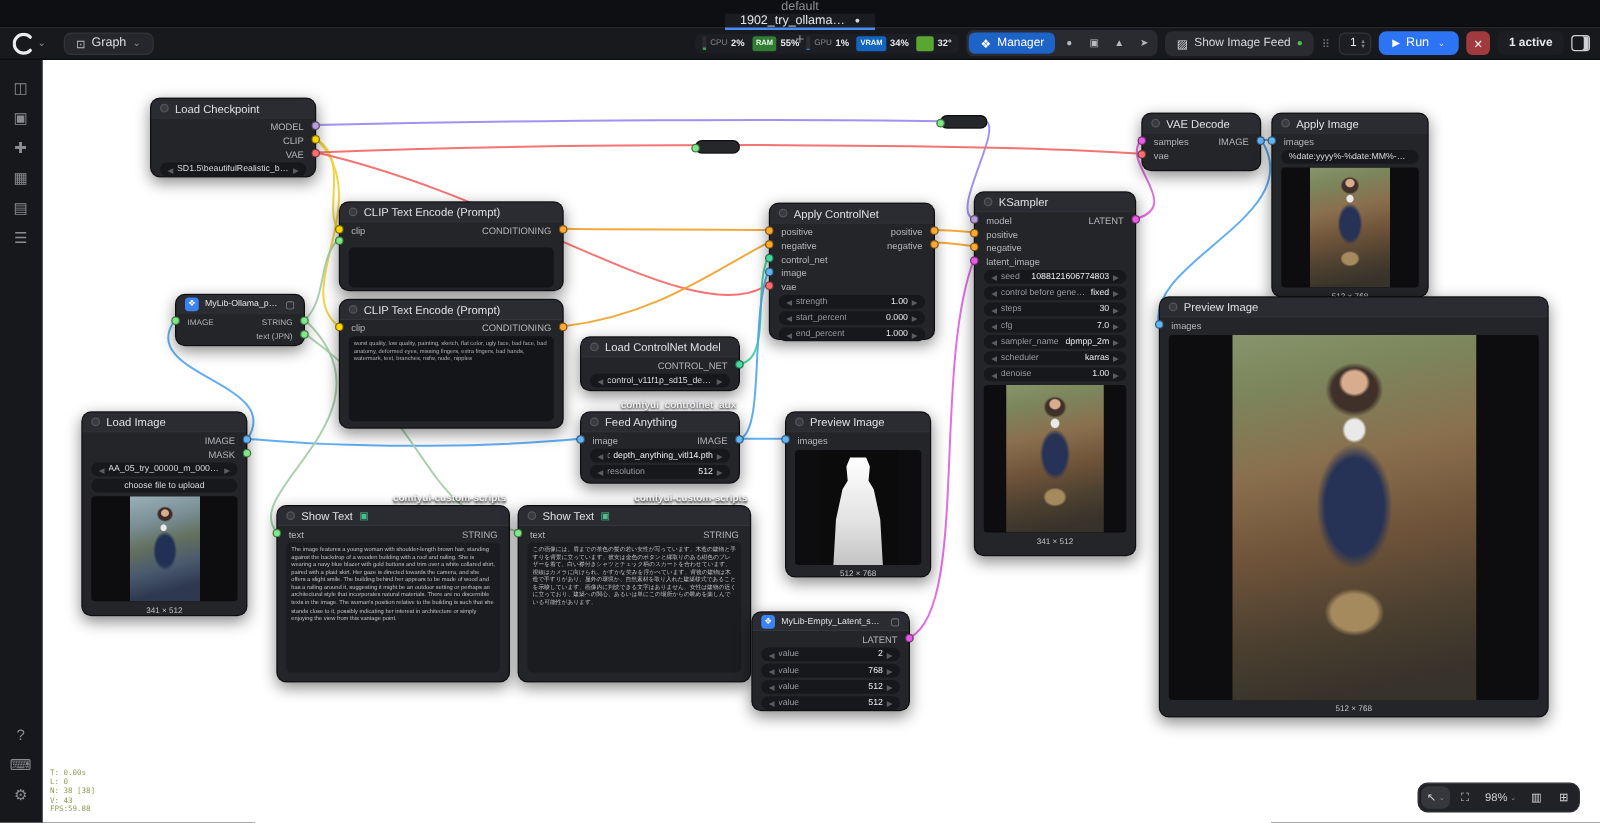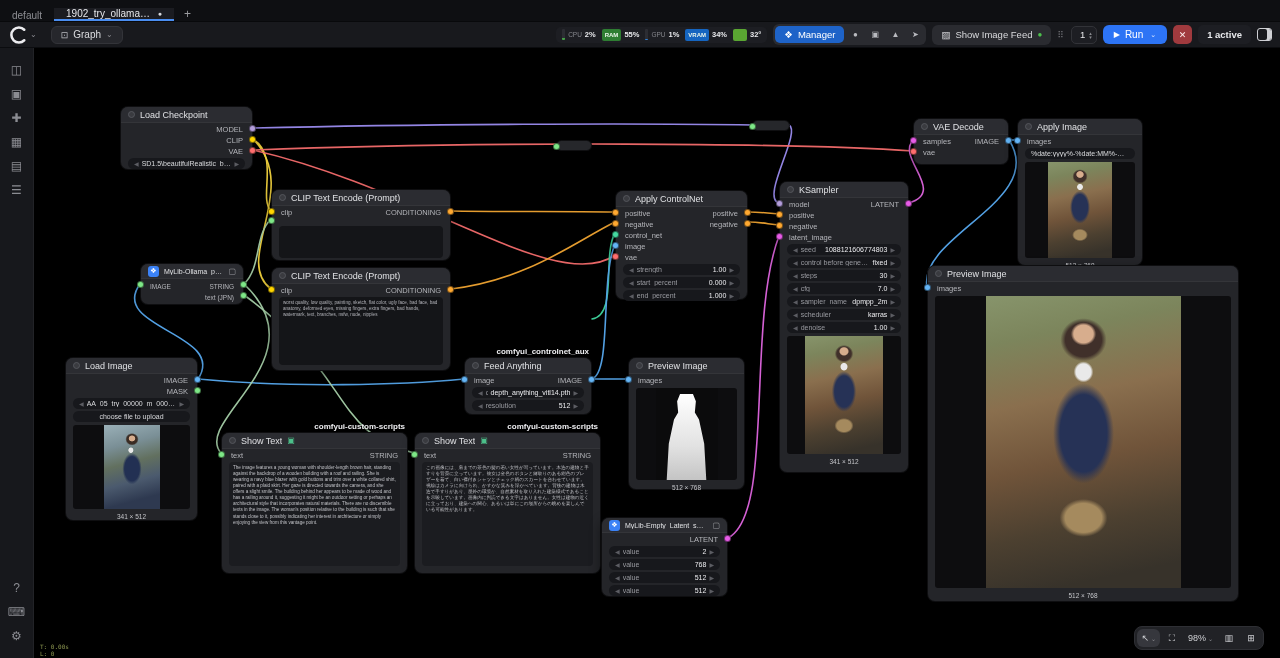--- a/index.html
+++ b/index.html
@@ -1,21 +1,21 @@
 <!DOCTYPE html>
 <html><head>
 <meta charset="utf-8">
 <style>
   * { margin:0; padding:0; box-sizing:border-box; }
   html,body { width:1280px; height:658px; overflow:hidden; background:#131418;
     font-family:"Liberation Sans", sans-serif; -webkit-font-smoothing:antialiased; }
 
   
   .tabbar { position:absolute; left:0; top:0; right:0; height:22px; background:#0e0f12;
-    display:flex; align-items:flex-end; z-index:40; border-bottom:1px solid #08090b; }
+    display:flex; align-items:center; z-index:40; border-bottom:1px solid #08090b;flex-direction:column; }
   .tab { display:flex; align-items:center; gap:6px; padding:0 12px; font-size:10px; color:#8d8e93; cursor:pointer; }
   .tab.active { background:#1b1c21; color:#e6e7ea; border-bottom:2px solid #4a8df0; max-width:120px; }
   .tab.active .tlabel { overflow:hidden; white-space:nowrap; text-overflow:ellipsis; max-width:88px; }
   .tab .dot { color:#d8d9dc; font-size:7px; }
   .newtab { display:flex; align-items:center; padding:0 10px; color:#9a9b9f; font-size:12px; cursor:pointer; }
 
   .toolbar { position:absolute; left:0; top:22px; right:0; height:26px; background:#18191d;
     display:flex; align-items:center; z-index:39; border-bottom:1px solid #0b0c0f; padding:0 8px; }
   .logo { display:flex; align-items:center; gap:2px; margin-left:2px; }
   .logo svg { display:block; }
@@ -61,21 +61,21 @@
 
   
   .sidebar { position:absolute; left:0; top:48px; bottom:0; width:34px; background:#17181c;
     border-right:1px solid #222327; z-index:38; display:flex; flex-direction:column;
     align-items:center; padding:10px 0; }
   .sb-ico { width:24px; height:24px; display:flex; align-items:center; justify-content:center;
     color:#8b8c92; font-size:12px; border-radius:5px; cursor:pointer; }
   .sb-spacer { flex:1; }
 
   
-  .canvas { position:absolute; inset:0; background:#000000;margin-top:28px; }
+  .canvas { position:absolute; inset:0; background:#ffffff; }
   svg.wires { position:absolute; inset:0; z-index:1; pointer-events:none; }
   svg.wires path { fill:none; stroke-width:1.6; stroke-linecap:round; opacity:.95; }
   .w-model{stroke:#9b8cf0}.w-clip{stroke:#f0d13d}.w-vae{stroke:#f36b6b}
   .w-cond{stroke:#f0a431}.w-image{stroke:#57aaf0}.w-latent{stroke:#e066e0}
   .w-cnet{stroke:#3fd79f}.w-string{stroke:#a5cfa8}
 
   .node { position:absolute; background:#242529; border:1px solid rgba(0,0,0,.6); border-radius:8px;
     box-shadow:0 4px 12px rgba(0,0,0,.45); z-index:2; color:#c8c9cc; }
   .nhead { display:flex; align-items:center; gap:5px; height:16px; padding:0 7px;
     font-size:9px; color:#dfe0e3; border-bottom:1px solid rgba(255,255,255,.045);
@@ -315,20 +315,35 @@
         <span class="arr">▶</span>
       </div>
     <div class="widget">
         <span class="arr">◀</span>
         <span class="wlabel">end_percent</span>
         <span class="wvalue">1.000</span>
         <span class="arr">▶</span>
       </div>
   </div>
 
+  <div class="node" style="left:464px;top:269px;width:128px;height:44px">
+    <div class="nhead">
+        <span class="cdot"></span>
+        <span class="ntitle">Load ControlNet Model</span>
+      </div>
+    <div class="prow">
+        <span class="rgt">CONTROL_NET</span>
+        <span class="pdot out c-cnet"></span>
+      </div>
+    <div class="widget">
+        <span class="arr">◀</span>
+        <span class="wcenter">control_v11f1p_sd15_depth_fp16 ...</span>
+        <span class="arr">▶</span>
+      </div>
+  </div>
 
   <div class="node" style="left:464px;top:329px;width:128px;height:58px">
     <div class="badge">comfyui_controlnet_aux</div>
     <div class="nhead">
         <span class="cdot"></span>
         <span class="ntitle">Feed Anything</span>
       </div>
     <div class="prow">
         <span class="pdot in c-image"></span>
         <span class="lft">image</span>

